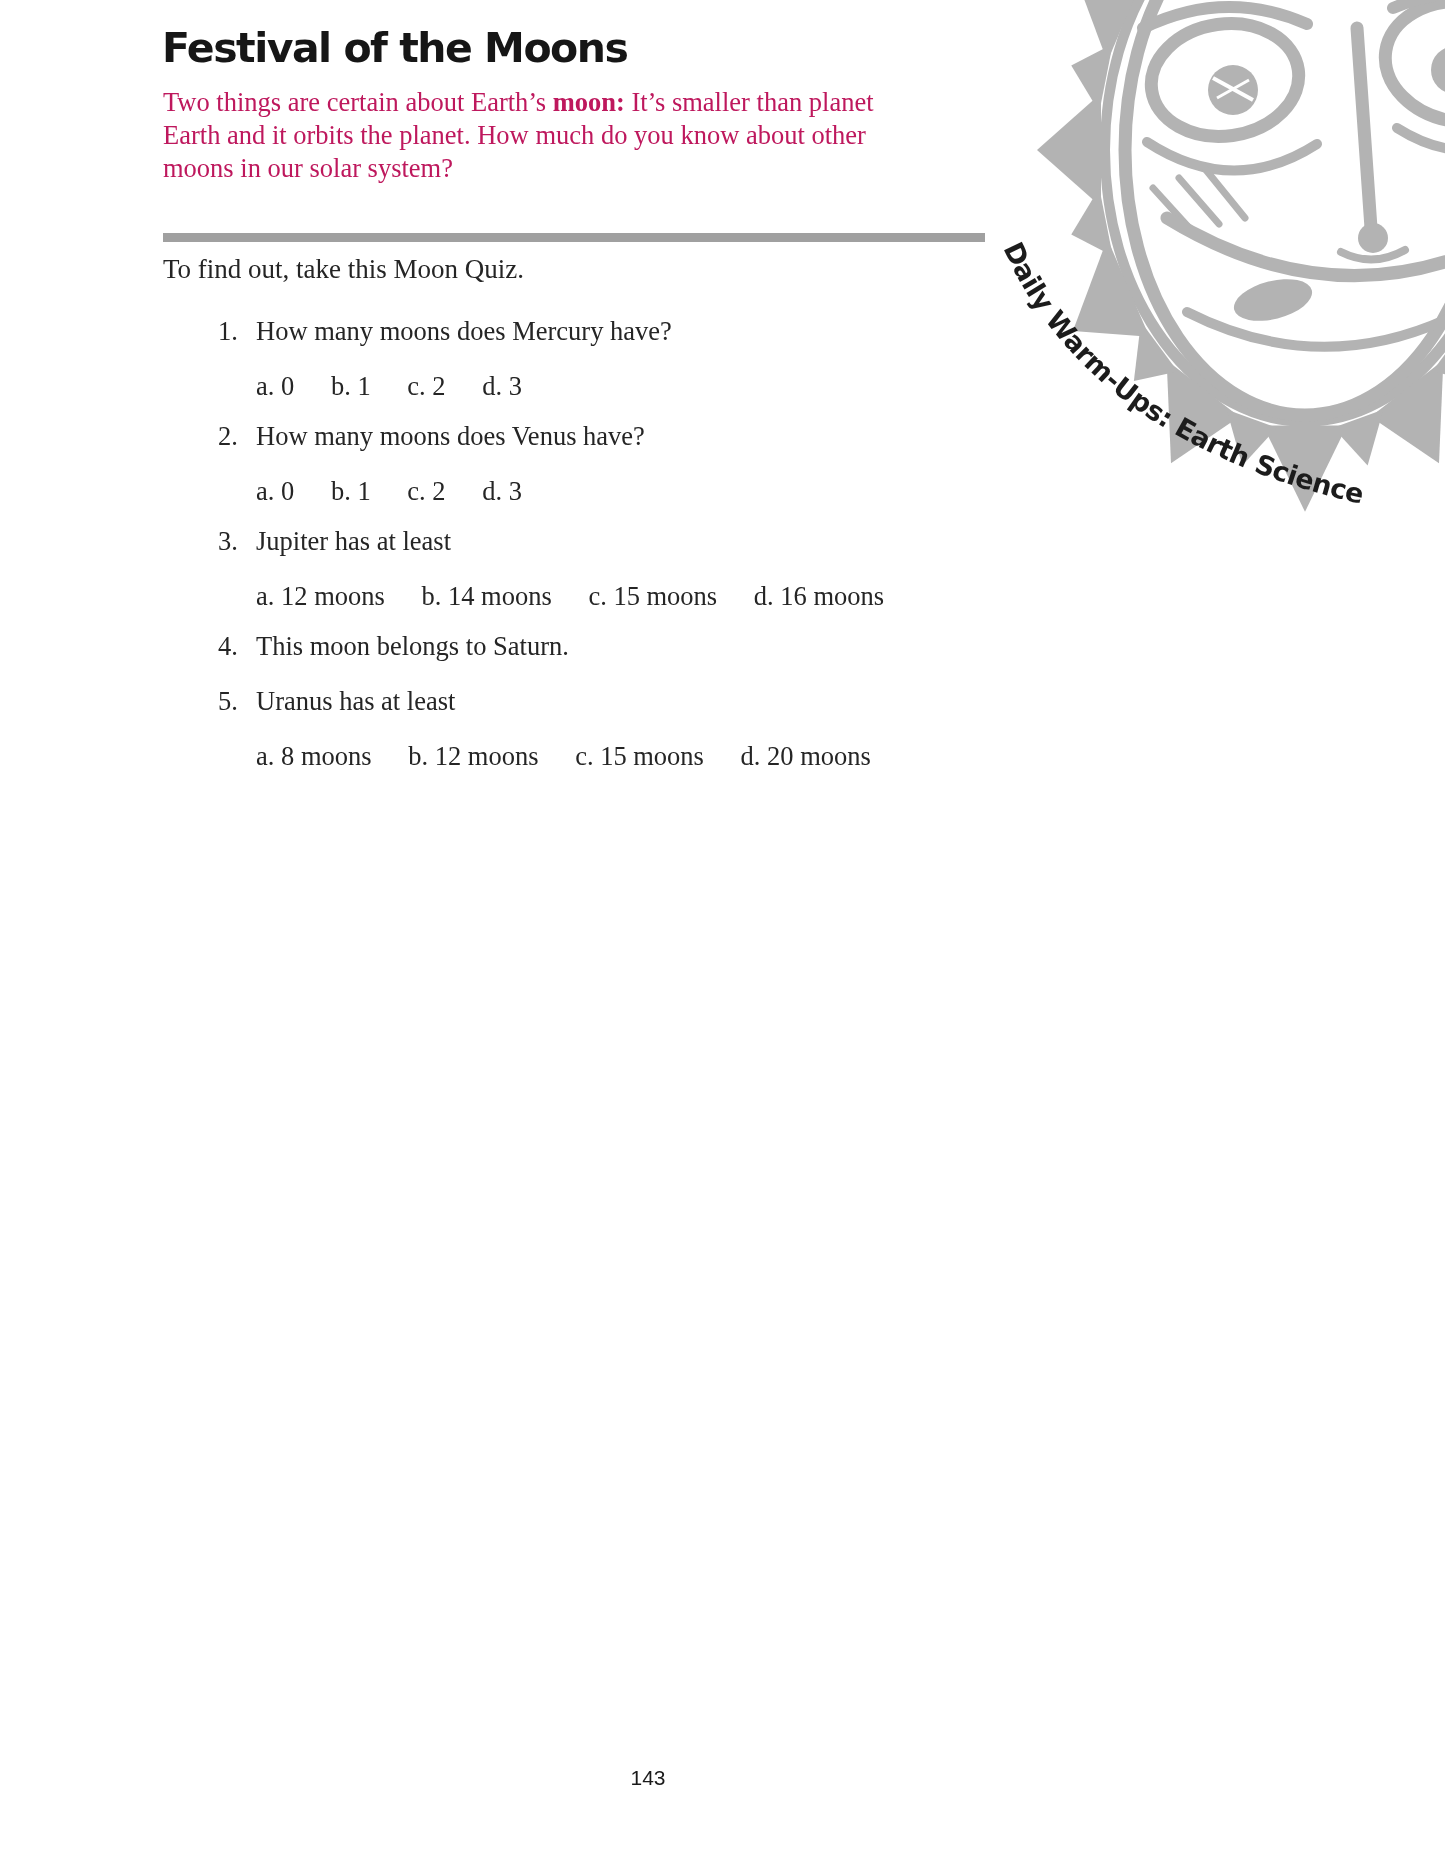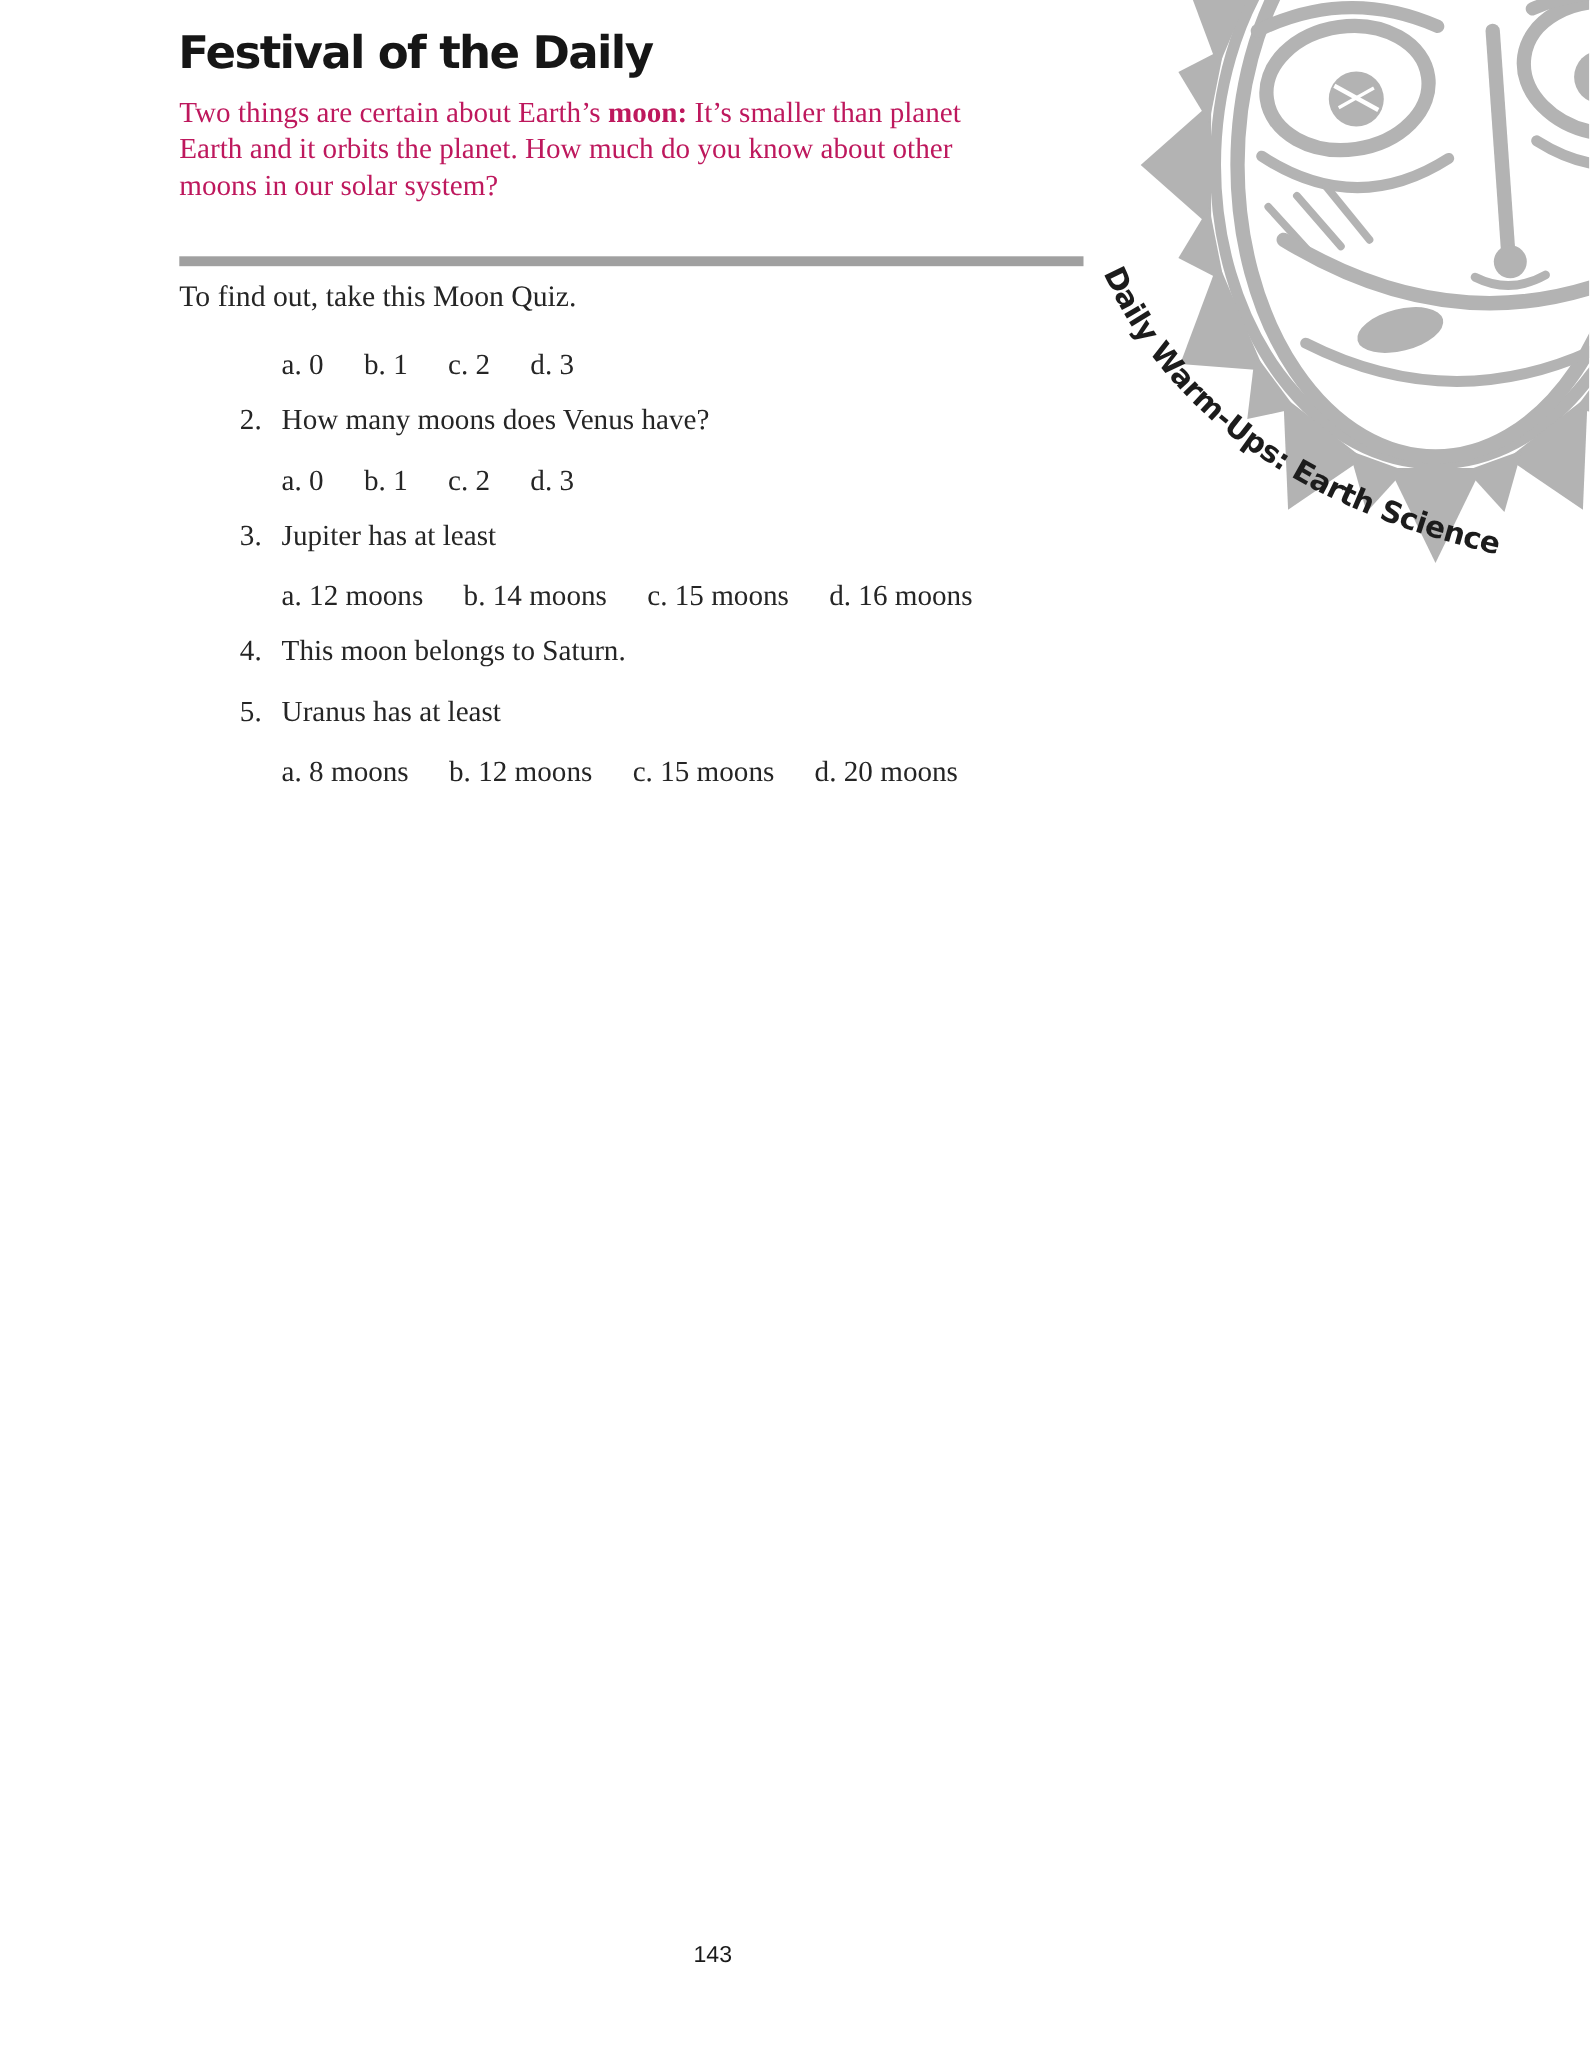--- a/index.html
+++ b/index.html
@@ -107,34 +107,37 @@
 
       <path class="g-stroke" d="M -138 68 Q 58 188 250 58" stroke-width="13" stroke-linecap="round"></path>
       <ellipse cx="-32" cy="150" rx="40" ry="19" fill="#b3b3b3" transform="rotate(-14 -32 150)"></ellipse>
       <path class="g-stroke" d="M -118 162 Q 32 238 182 148" stroke-width="10" stroke-linecap="round"></path>
     </g>
     <text font-size="27" font-weight="bold" letter-spacing="-0.5" fill="#1c1c1c" font-family="&quot;DejaVu Sans&quot;, sans-serif">
       <textPath href="#wmpath">Daily Warm-Ups: Earth Science</textPath>
     </text>
   </svg>
 
-  <h1 class="title">Festival of the Daily</h1>
+  <h1 class="title">Festival of the Moons</h1>
 
   <p class="intro">
     <span class="line"><span>Two things are certain about Earth’s </span><strong>moon:</strong><span> It’s smaller than planet</span></span>
     <span class="line">Earth and it orbits the planet. How much do you know about other</span>
     <span class="line">moons in our solar system?</span>
   </p>
 
   <div class="divider"></div>
 
   <p class="lead">To find out, take this Moon Quiz.</p>
 
   <ol class="quiz">
     <li>
+      <div class="q-line">
+        <span class="q-num">1.</span><span class="q-text">How many moons does Mercury have?</span>
+      </div>
       <div class="options">
         <span class="option">a. 0</span>
         <span class="option">b. 1</span>
         <span class="option">c. 2</span>
         <span class="option">d. 3</span>
       </div>
     </li>
     <li>
       <div class="q-line">
         <span class="q-num">2.</span><span class="q-text">How many moons does Venus have?</span>

